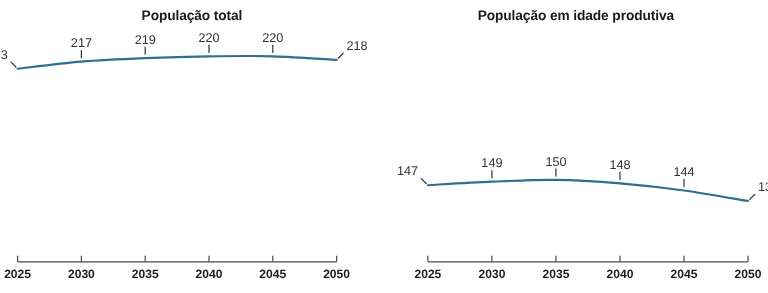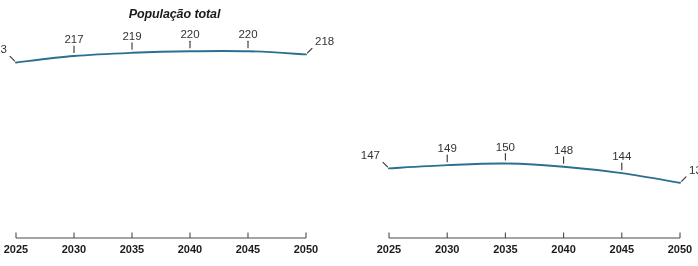--- a/index.html
+++ b/index.html
@@ -12,21 +12,20 @@
   .board{position:relative;width:698px;height:266px;}
   .panel{position:absolute;top:0;height:266px;width:349px;}
   .panel.left{left:0;}
   .panel.right{left:349px;}
   .chart-title{
     position:absolute;top:7px;left:0;width:349px;
     text-align:center;
     font-size:12.5px;font-weight:bold;color:#1b1b1b;
     letter-spacing:-0.1px;
     line-height:15px;
-    font-style:italic;
   }
   svg{position:absolute;left:0;top:0;width:349px;height:266px;display:block;}
   .axis-line{stroke:#4a4a4a;stroke-width:1.1;}
   .tick{stroke:#4a4a4a;stroke-width:1.1;}
   .series-line{fill:none;stroke-width:1.9;stroke-linecap:round;stroke-linejoin:round;}
   .leader{stroke-width:1.1;fill:none;stroke-linecap:round;}
   .dlabel{font-family:"Liberation Sans",sans-serif;font-size:11.5px;fill:#333333;}
   .xlabel{font-family:"Liberation Sans",sans-serif;font-size:11px;font-weight:bold;fill:#1b1b1b;}
 </style>
 </head>
@@ -60,20 +59,21 @@
         <line x1="190" y1="238" x2="190" y2="232.5" class="tick" stroke="#4a4a4a"></line>
         <text x="190" y="253" text-anchor="middle" class="xlabel" fill="#1b1b1b">2040</text>
         <line x1="248" y1="238" x2="248" y2="232.5" class="tick" stroke="#4a4a4a"></line>
         <text x="248" y="253" text-anchor="middle" class="xlabel" fill="#1b1b1b">2045</text>
         <line x1="306" y1="238" x2="306" y2="232.5" class="tick" stroke="#4a4a4a"></line>
         <text x="306" y="253" text-anchor="middle" class="xlabel" fill="#1b1b1b">2050</text>
       </svg>
   </div>
 
   <div class="panel right">
+    <div class="chart-title">População em idade produtiva</div>
     <svg id="svg-right" viewBox="0 0 349 266">
         <path d="M40.00,168.35 C49.70,167.81 78.80,165.94 98.20,165.14 C117.60,164.34 137.00,163.27 156.40,163.53 C175.80,163.80 195.20,165.14 214.60,166.74 C234.00,168.35 253.40,170.49 272.80,173.16 C292.20,175.84 321.30,181.19 331.00,182.79" class="series-line" stroke="#2d6f8f"></path>
         <line x1="34.00" y1="162.35" x2="38.50" y2="166.85" class="leader" stroke="#333333"></line>
         <text x="31.00" y="159.35" text-anchor="end" class="dlabel" fill="#333333">147</text>
         <line x1="98.20" y1="155.14" x2="98.20" y2="161.64" class="leader" stroke="#333333"></line>
         <text x="98.20" y="152.14" text-anchor="middle" class="dlabel" fill="#333333">149</text>
         <line x1="156.40" y1="153.53" x2="156.40" y2="160.03" class="leader" stroke="#333333"></line>
         <text x="156.40" y="150.53" text-anchor="middle" class="dlabel" fill="#333333">150</text>
         <line x1="214.60" y1="156.74" x2="214.60" y2="163.24" class="leader" stroke="#333333"></line>
         <text x="214.60" y="153.74" text-anchor="middle" class="dlabel" fill="#333333">148</text>

